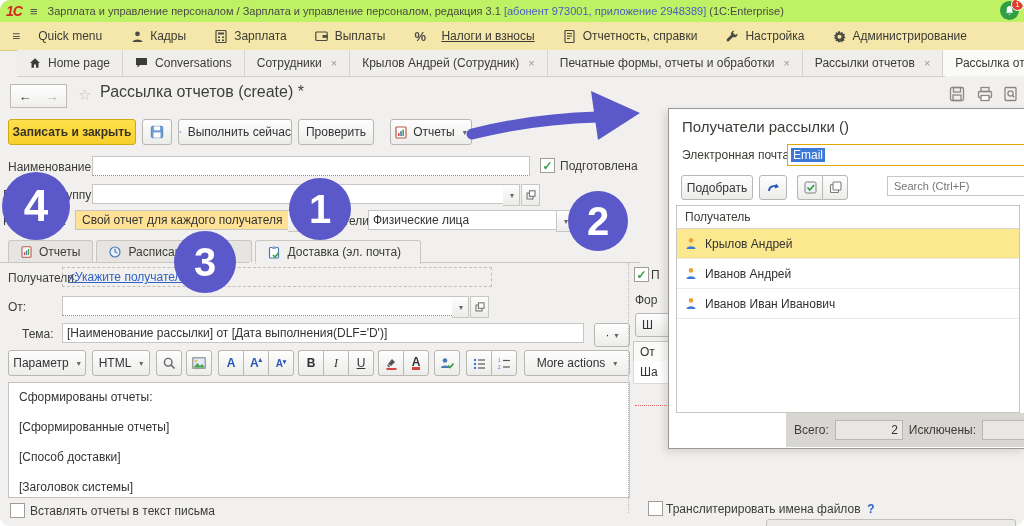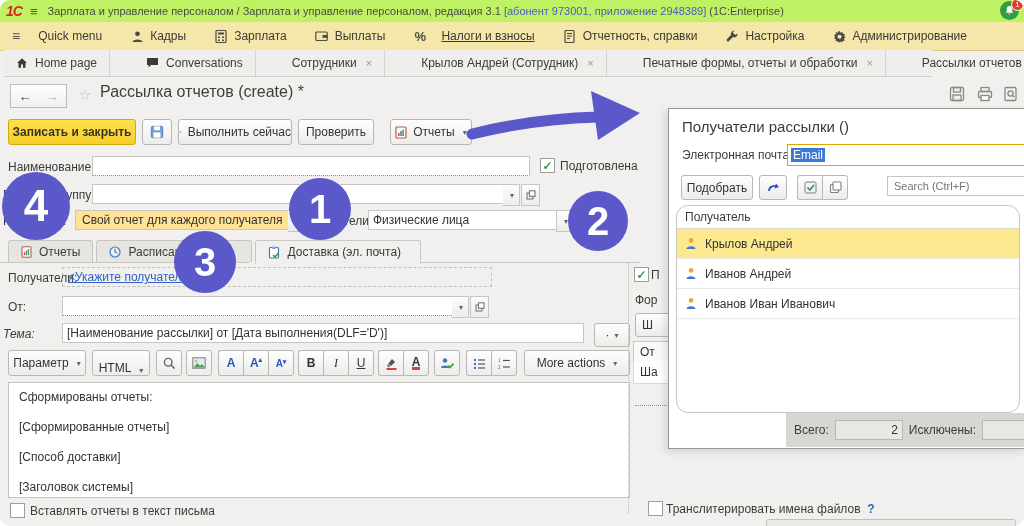--- a/index.html
+++ b/index.html
@@ -21,21 +21,21 @@
   .badge{position:absolute;left:11px;top:-3px;background:#e23c2a;color:#fff;border-radius:50%;width:11px;height:11px;font-size:8px;display:flex;align-items:center;justify-content:center;border:1px solid #fff;}
 
   
   .menubar{left:0;top:22px;width:1024px;height:28px;background:#f5e7a9;border-bottom:1px solid #d9c97f;display:flex;align-items:center;gap:0;}
   .menubar .mham{margin:0 18px 0 12px;color:#555;font-size:14px;cursor:pointer;}
   .mitem{display:flex;align-items:center;gap:6px;margin-right:28px;color:#3b3b35;cursor:pointer;white-space:nowrap;}
   .mitem.underl span.lbl{text-decoration:underline;margin-left:8px;}
   .micon{width:14px;height:14px;display:inline-flex;align-items:center;justify-content:center;color:#4c4c46;}
 
   
-  .tabbar{left:4px;top:50px;width:928px;height:26px;background:#efeeec;border-bottom:1px solid #d2d0cc;display:flex;gap:24px;}
+  .tabbar{left:17px;top:50px;width:928px;height:26px;background:#efeeec;border-bottom:1px solid #d2d0cc;display:flex;}
   .otab{display:flex;align-items:center;gap:7px;padding:0 12px;border-right:1px solid #d5d3cf;color:#3c3c36;white-space:nowrap;cursor:pointer;}
   .otab .x{color:#9a9a92;font-size:11px;margin-left:2px;cursor:pointer;}
   .otab.active{background:#fafaf8;}
 
   
   .navbtn{width:28px;height:22px;background:linear-gradient(#ffffff,#f0efed);border:1px solid #bdbbb7;display:flex;align-items:center;justify-content:center;font-size:13px;cursor:pointer;}
   .navbtn.fwd{color:#b4b2ae;border-left:none;}
   .star{color:#c6c4c0;font-size:15px;}
   .ftitle{font-size:16px;color:#3f3f39;}
   .hicon{width:18px;height:18px;display:flex;align-items:center;justify-content:center;cursor:pointer;}
@@ -352,32 +352,32 @@
   <div class="abs vbtn" style="left:452px;top:296px;height:20px;">
       <span class="caret">▾</span>
     </div>
   <div class="abs sqbtn" style="left:470px;top:296px;height:20px;">
       <svg width="10" height="10" viewBox="0 0 10 10">
         <rect x="1" y="3" width="6" height="6" fill="none" stroke="#777" stroke-width="1.1"></rect>
         <rect x="3.5" y="0.8" width="5.5" height="5.5" fill="#fff" stroke="#777" stroke-width="1.1"></rect>
       </svg>
     </div>
 
-  <div class="abs flabel" style="left:3px;top:327px;font-style:italic;">Тема:</div>
+  <div class="abs flabel" style="left:22px;top:327px;">Тема:</div>
   <input class="abs inp" style="left: 62px; top: 323px; width: 512px;" value="[Наименование рассылки] от [Дата выполнения(DLF='D')]">
   <div class="abs btn" style="left:594px;top:323px;width:34px;height:22px;gap:3px;">
       <span>·</span>
       <span class="caret">▾</span>
     </div>
 
   <div class="abs btn" style="left:8px;top:350px;width:76px;height:24px;">
       <span>Параметр</span>
       <span class="caret">▾</span>
     </div>
-  <div class="abs btn" style="left:92px;top:350px;width:56px;height:24px;align-items:flex-end;">
+  <div class="abs btn" style="left:92px;top:350px;width:56px;height:24px;">
       <span>HTML</span>
       <span class="caret">▾</span>
     </div>
   <div class="abs btn tbtn" style="left:156px;top:350px;">
       <svg width="13" height="13" viewBox="0 0 13 13">
         <circle cx="5.2" cy="5.2" r="3.8" fill="none" stroke="#666" stroke-width="1.4"></circle>
         <line x1="8" y1="8" x2="11.5" y2="11.5" stroke="#666" stroke-width="1.6"></line>
       </svg>
     </div>
   <div class="abs btn tbtn" style="left:186px;top:350px;">
@@ -517,21 +517,21 @@
           <svg width="13" height="13" viewBox="0 0 13 13">
             <rect x="1.5" y="3.5" width="8" height="8" rx="1" fill="#fff" stroke="#7f7d79" stroke-width="1.1"></rect>
             <rect x="4" y="1" width="8" height="8" rx="1" fill="#fff" stroke="#7f7d79" stroke-width="1.1"></rect>
           </svg>
         </span>
     </div>
     <div class="abs dsearch" style="left:218px;top:67px;width:128px;">
       <input placeholder="Search (Ctrl+F)" style="">
     </div>
 
-    <div class="abs dlist" style="left:7px;top:96px;width:342px;height:206px;border-radius:12px;">
+    <div class="abs dlist" style="left:7px;top:96px;width:342px;height:206px;">
       <div class="dhead">
           <span>Получатель</span>
         </div>
       <div class="drow selrow">
         <svg width="12" height="13" viewBox="0 0 12 13">
             <circle cx="6" cy="3.4" r="2.3" fill="#e8a33d"></circle>
             <path d="M1.5 12 C1.5 8.2 10.5 8.2 10.5 12 Z" fill="#3c78d8"></path>
           </svg>
         <span>Крылов Андрей</span>
         </div>

